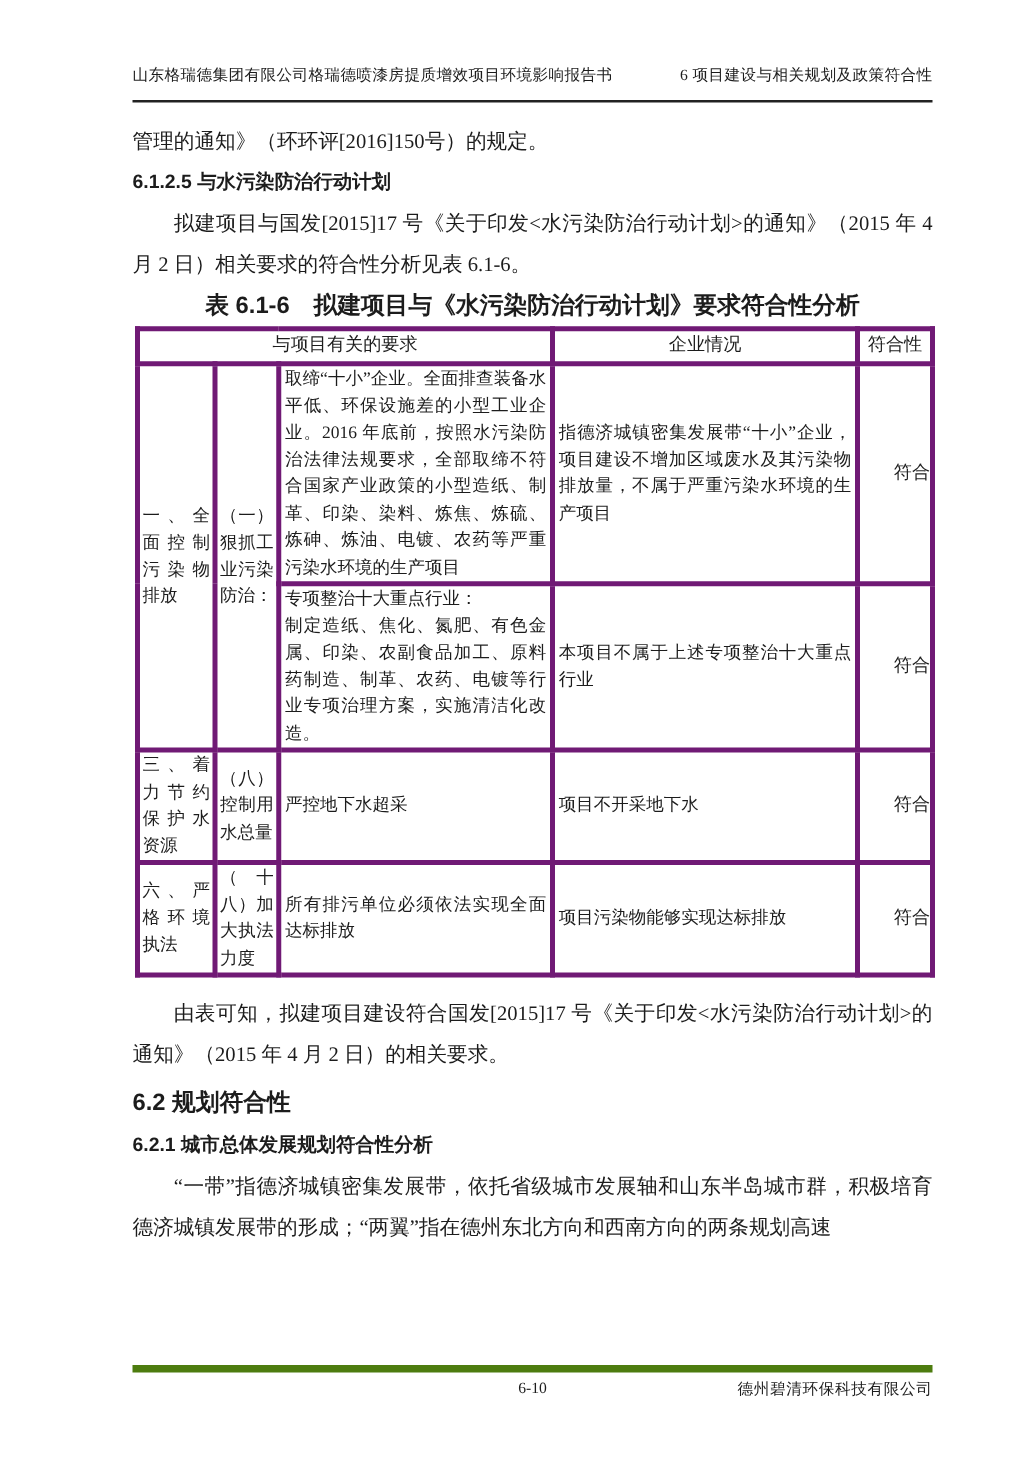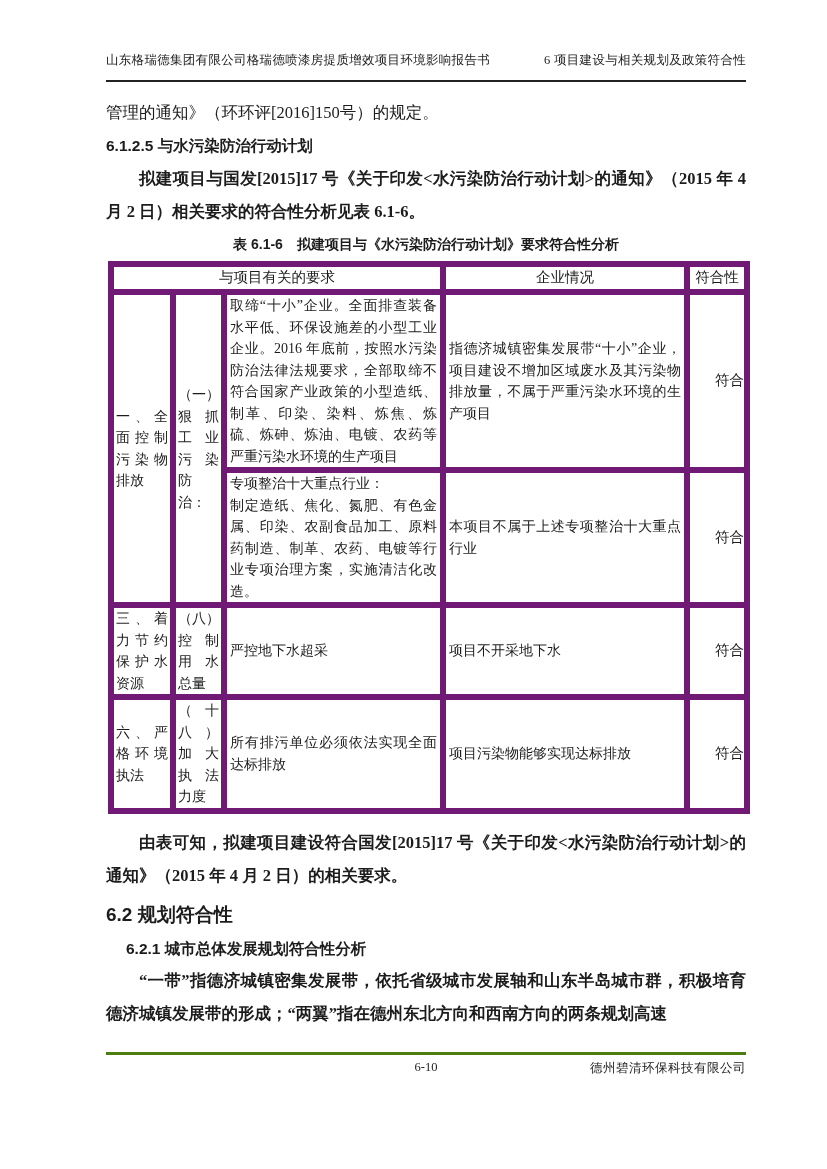--- a/index.html
+++ b/index.html
@@ -34,54 +34,54 @@
     position: absolute;
     top: 96px;
     left: 106px;
     width: 640px;
   }
   .body-text {
     font-size: 16.5px;
     line-height: 33px;
     text-align: justify;
   }
-  .indent { text-indent: 33px; font-weight: bold; }
+  .indent { text-indent: 33px; }
   .heading-3 {
     font-size: 15.5px;
     font-weight: bold;
     line-height: 33px;
     font-family: "Liberation Sans", "DejaVu Sans", sans-serif;
   }
   .heading-2 {
     font-size: 19px;
     font-weight: bold;
     line-height: 38px;
     margin-top: 4px;
     font-family: "Liberation Sans", "DejaVu Sans", sans-serif;
   }
-  .h3-sub { line-height: 30px; margin-left: 20px; }
+  .h3-sub { line-height: 30px; }
   .table-title {
-    font-size: 14px;
+    font-size: 19px;
     font-weight: bold;
     text-align: center;
     line-height: 33px;
     font-family: "Liberation Sans", "DejaVu Sans", sans-serif;
   }
   .after-table { margin-top: 12px; }
   
   table.compliance-table {
     border-collapse: collapse;
     table-layout: fixed;
     width: 636px;
     margin-left: 2px;
     border: 2px solid #111;
     font-size: 14px;
   }
   .compliance-table th, .compliance-table td {
-    border: 6px solid #701a75;
+    border: 4px solid #701a75;
     vertical-align: middle;
     line-height: 21.5px;
     font-weight: normal;
     font-family: Liberation Serif, serif;
   }
   .compliance-table th {
     height: 28px;
     text-align: center;
     font-size: 14.5px;
   }
@@ -95,24 +95,24 @@
     white-space: pre-line;
   }
   .cell-comp { text-align: right; font-size: 14.5px; }
   tr.r1 { height: 172px; }
   tr.r2 { height: 128px; }
   tr.r3 { height: 65px; }
   tr.r4 { height: 75px; }
   
   .page-footer {
     position: absolute;
-    top: 1052px;
+    top: 1092px;
     left: 106px;
     width: 640px;
-    border-top: 3px solid #4d7c0f;
+    border-top: 6px solid #4d7c0f;
     padding-top: 5px;
     font-size: 12.5px;
   }
   .page-number {
     position: absolute;
     left: 0;
     right: 0;
     text-align: center;
   }
   .footer-company {

